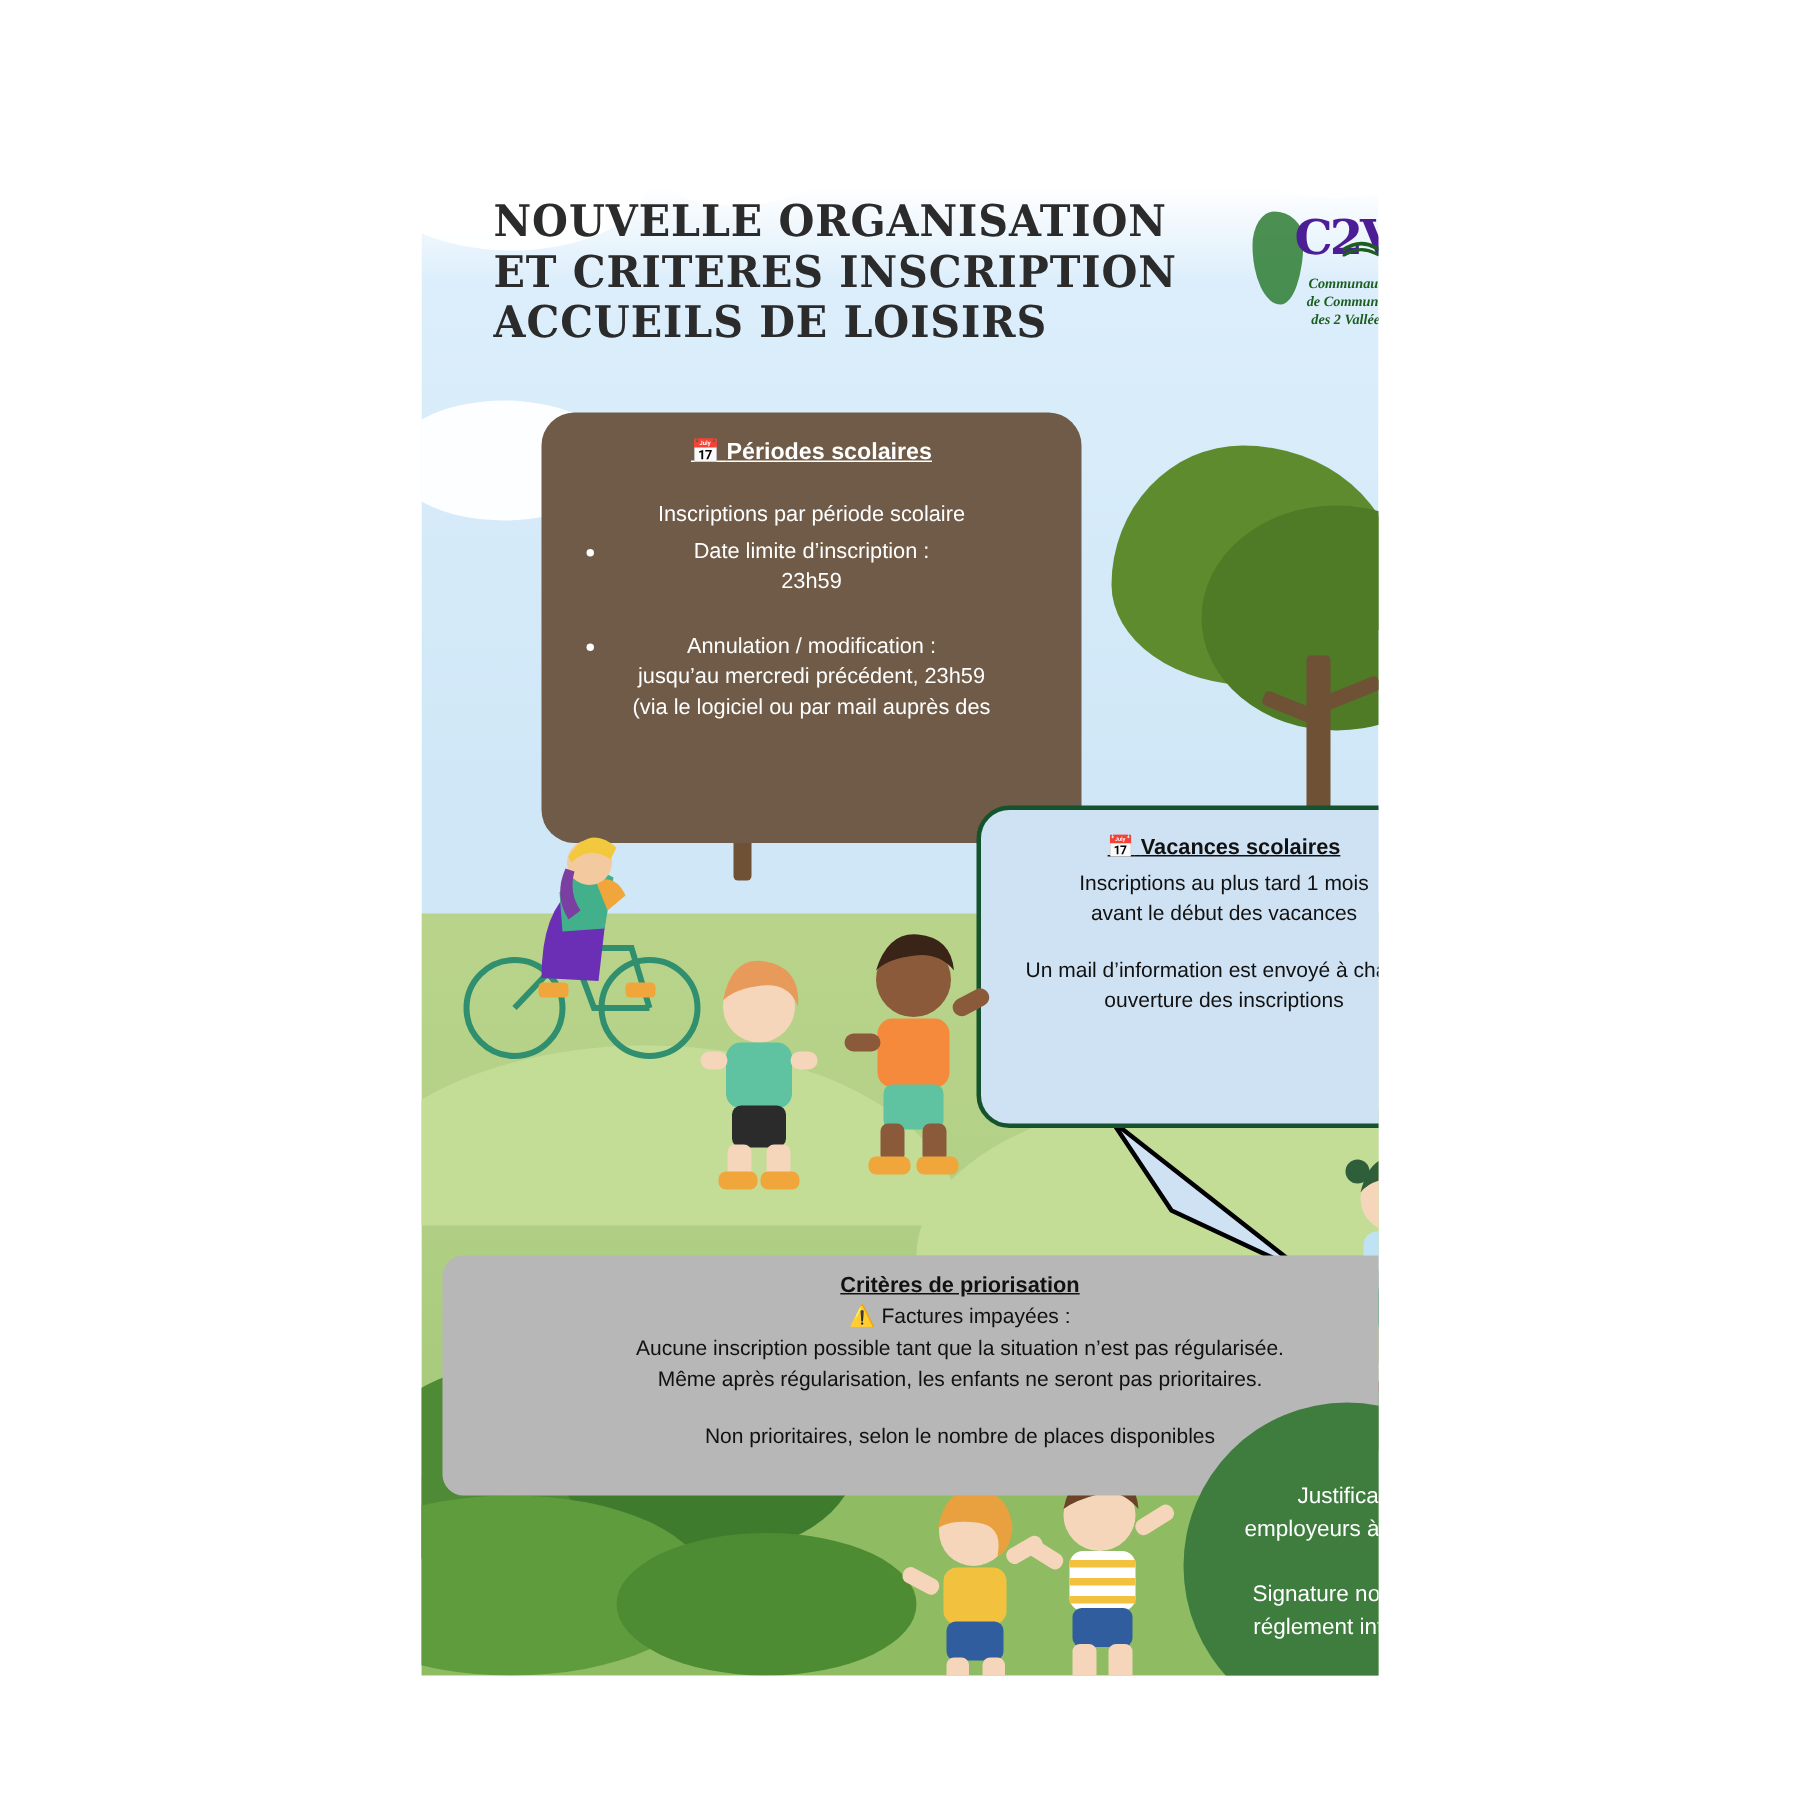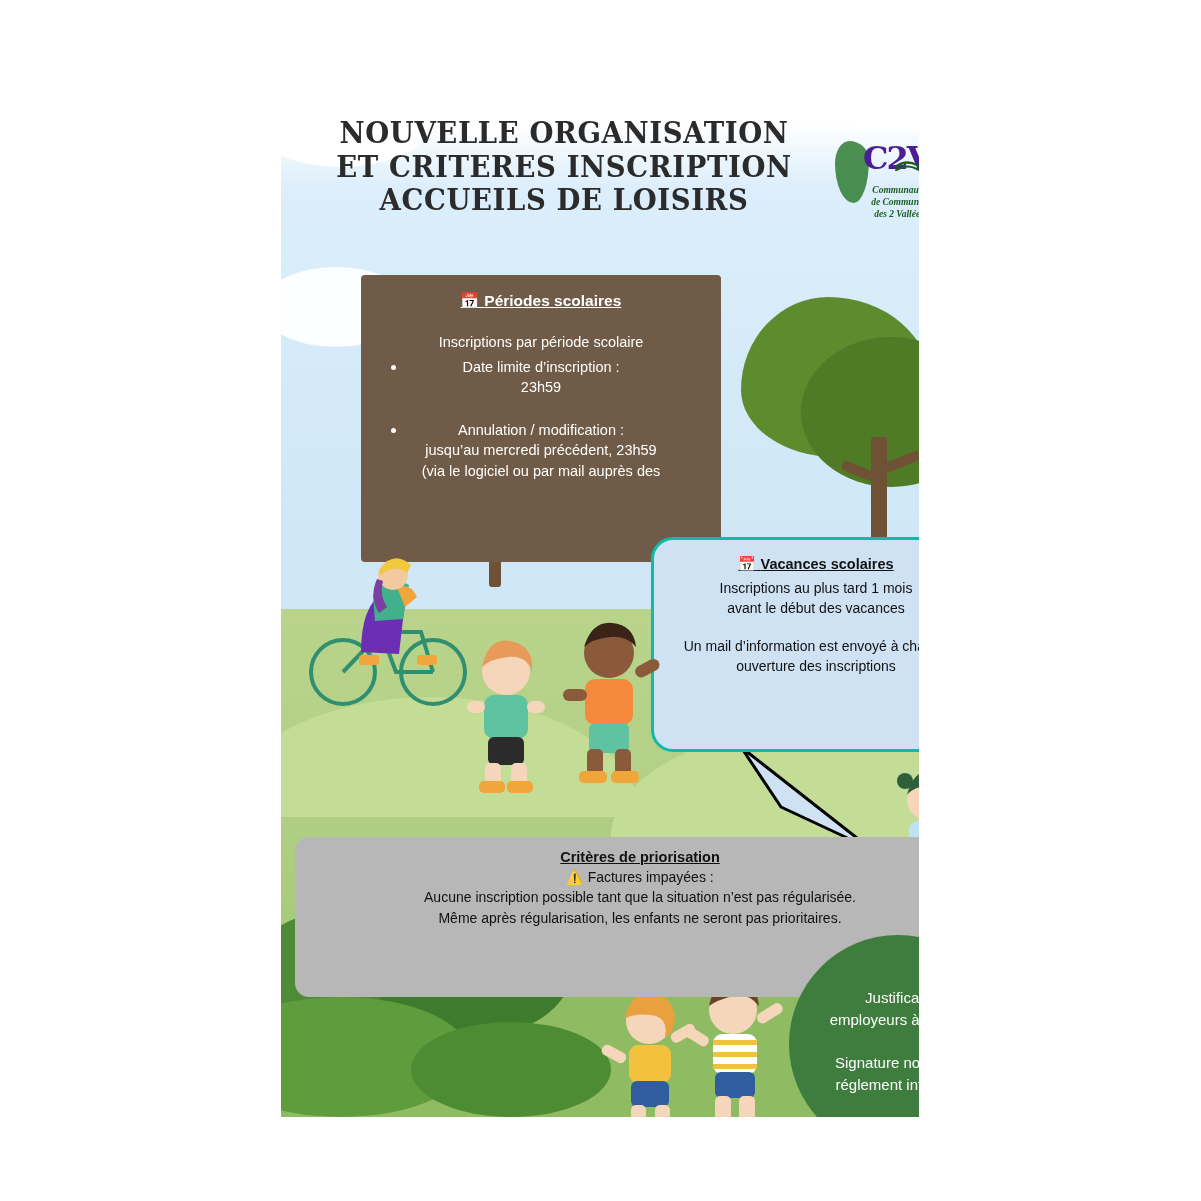--- a/index.html
+++ b/index.html
@@ -59,23 +59,22 @@
   .trunk {
     position: absolute;
     background: #6f5136;
     border-radius: 3px;
   }
 
   
   .title-block {
     position: absolute;
     left: 48px;
-    top: 79px;
+    top: 95px;
     width: 470px;
-    text-align: center;
   }
   .title-line {
     font-family: "DejaVu Serif", serif;
     font-weight: bold;
     font-size: 27.5px;
     letter-spacing: 0.6px;
     line-height: 1.22;
     color: #2b2b2b;
     text-transform: uppercase;
     transform: scaleY(1.06);
@@ -130,21 +129,21 @@
   }
 
   
   .card-brown {
     position: absolute;
     left: 80px;
     top: 238px;
     width: 360px;
     height: 287px;
     background: #6f5b47;
-    border-radius: 4px;
+    border-radius: 22px;
     color: #ffffff;
     text-align: center;
     padding: 12px 18px 14px;
     box-sizing: border-box;
   }
   .card-brown h2 {
     margin: 5px 0 22px;
     font-size: 15.5px;
     font-weight: bold;
     text-decoration: underline;
@@ -170,21 +169,21 @@
   .spacer-sm { height: 18px; }
 
   
   .bubble {
     position: absolute;
     left: 370px;
     top: 500px;
     width: 330px;
     height: 215px;
     background: #cfe2f3;
-    border: 3px solid #14b8a6;
+    border: 3px solid #14532d;
     border-radius: 22px;
     box-sizing: border-box;
     padding: 12px 20px;
     text-align: center;
     color: #111111;
   }
   .bubble h2 {
     margin: 4px 0 6px;
     font-size: 14.5px;
     font-weight: bold;
@@ -439,20 +438,21 @@
 
   <div class="card-grey">
     <h2>Critères de priorisation</h2>
     <p>
       <span class="emoji">⚠️</span>
       <span>Factures impayées :</span>
     </p>
     <p>Aucune inscription possible tant que la situation n’est pas régularisée.</p>
     <p>Même après régularisation, les enfants ne seront pas prioritaires.</p>
     <div class="spacer-sm"></div>
+    <p>Non prioritaires, selon le nombre de places disponibles</p>
   </div>
 
   <div class="circle-green">
     <p>Justificatif</p>
     <p>employeurs à fournir</p>
     <p>&nbsp;</p>
     <p>Signature nouveau</p>
     <p>réglement intérieur</p>
   </div>
 

